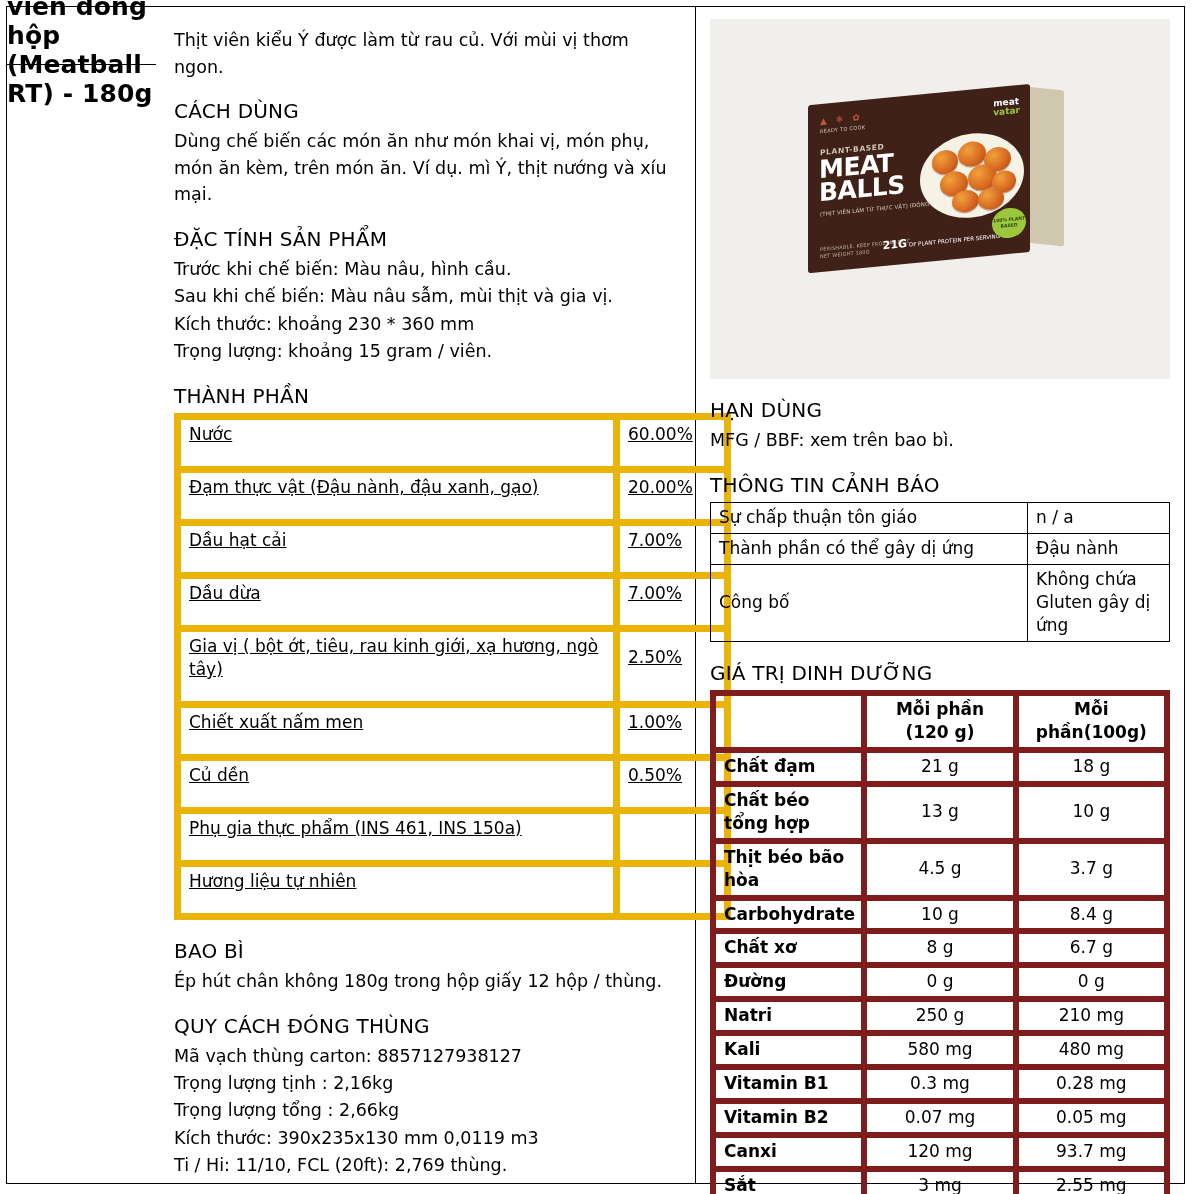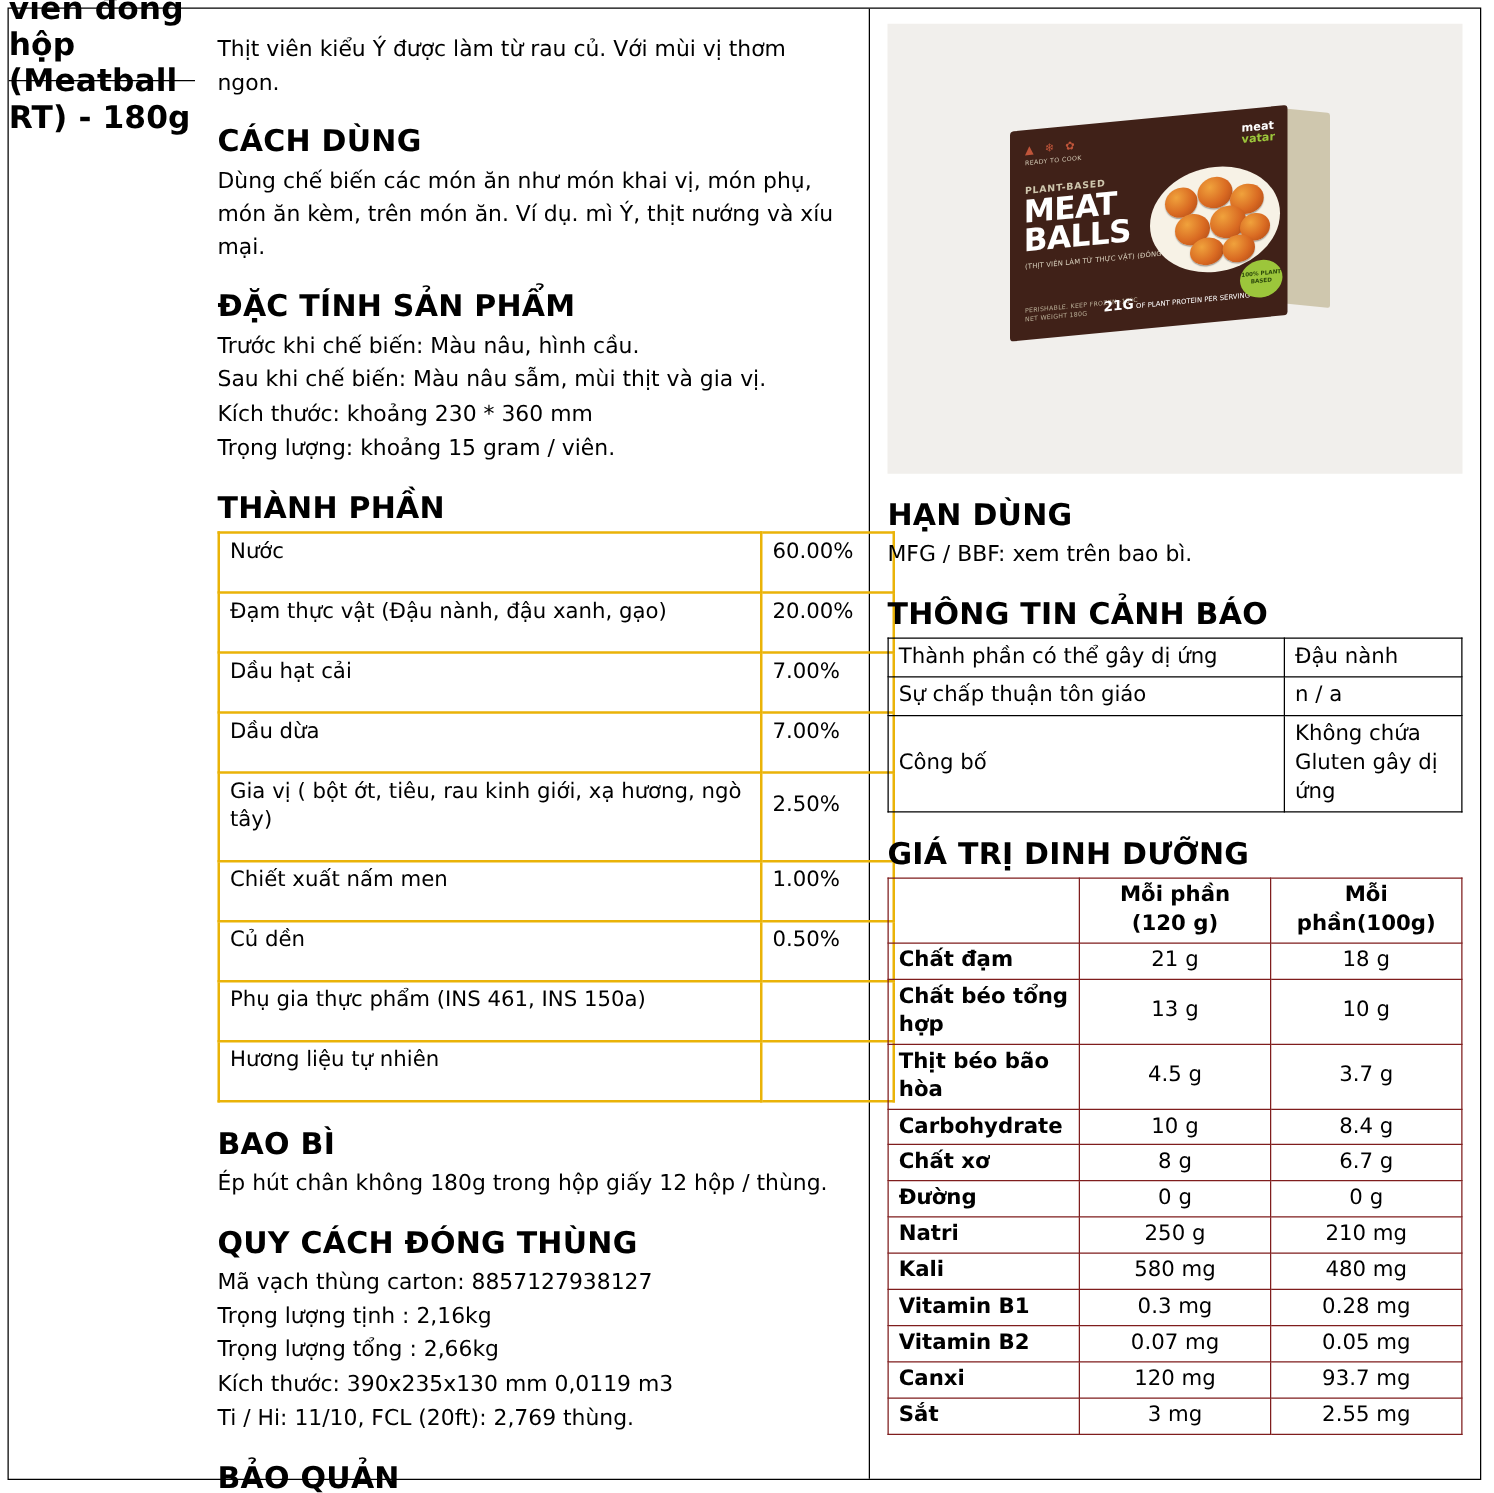--- a/index.html
+++ b/index.html
@@ -52,41 +52,42 @@
     flex: 1;
     box-sizing: border-box;
     padding: 12px 14px 0 14px;
   }
   p.para {
     font-size: 17.5px;
     line-height: 1.52;
     margin: 0 0 0 0;
   }
   .sec-head {
-    font-size: 24px;
-    font-weight: bold;
+    font-size: 20px;
+    font-weight: normal;
     margin: 19px 0 5px 0;
     letter-spacing: 0.2px;
   }
   .line {
     font-size: 17.5px;
     line-height: 1.56;
   }
 
   
   table.tbl {
     border-collapse: collapse;
     width: 100%;
     font-size: 17px;
   }
   table.tbl td {
-    border: 2px solid #eab308;
+    border: 7px solid #eab308;
     padding: 3px 8px 20px 8px;
     vertical-align: middle;
     line-height: 1.35;
+    text-decoration: underline;
   }
   table.ingredients {
     width: 504px;
     table-layout: fixed;
   }
   table.ingredients td.name { width: 416px; }
   table.ingredients td.pct { width: 88px; text-align: left; }
 
   
   table.warn {
@@ -103,21 +104,21 @@
   table.warn td.k { width: 300px; font-weight: normal; }
 
   
   table.nutri {
     width: 100%;
     table-layout: fixed;
     border-collapse: collapse;
     font-size: 17px;
   }
   table.nutri td, table.nutri th {
-    border: 1px solid #7f1d1d;
+    border: 6px solid #7f1d1d;
     padding: 2px 8px 3px 8px;
     line-height: 1.35;
   }
   table.nutri th {
     font-weight: bold;
     text-align: center;
   }
   table.nutri td.label { text-align: left; width: 220px; }
   table.nutri td.v { text-align: center; }
   table.nutri .bold { font-weight: bold; }
@@ -382,26 +383,26 @@
         </div>
       </div>
 
       <div class="sec-head">HẠN DÙNG</div>
       <div class="line">MFG / BBF: xem trên bao bì.</div>
 
       <div class="sec-head">THÔNG TIN CẢNH BÁO</div>
       <table class="warn">
         <tbody>
           <tr>
+            <td class="k">Sự chấp thuận tôn giáo</td>
+            <td class="v">n / a</td>
+          </tr>
+          <tr>
             <td class="k">Thành phần có thể gây dị ứng</td>
             <td class="v">Đậu nành</td>
-          </tr>
-          <tr>
-            <td class="k">Sự chấp thuận tôn giáo</td>
-            <td class="v">n / a</td>
           </tr>
           <tr>
             <td class="k">Công bố</td>
             <td class="v">Không chứa Gluten gây dị ứng</td>
           </tr>
         </tbody>
       </table>
 
       <div class="sec-head">GIÁ TRỊ DINH DƯỠNG</div>
       <table class="nutri">

